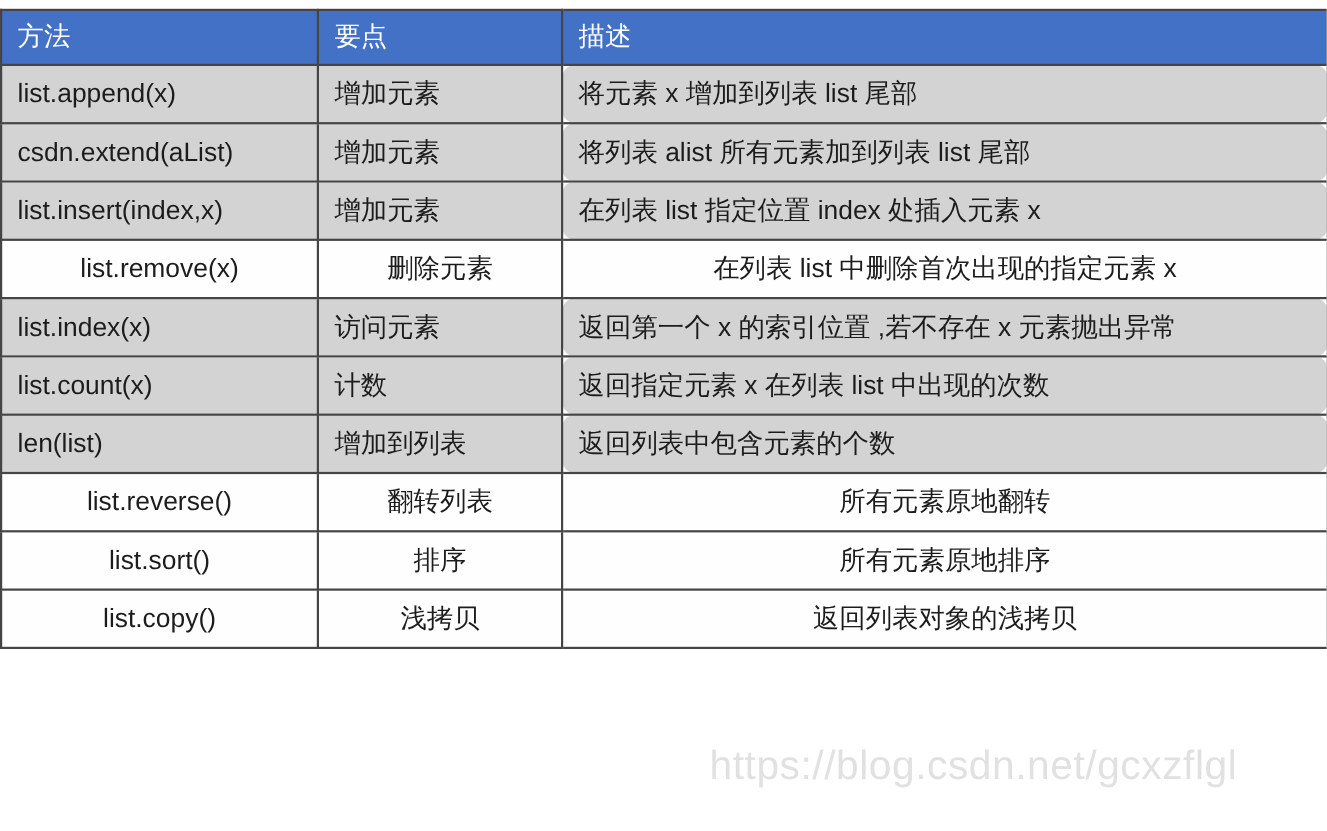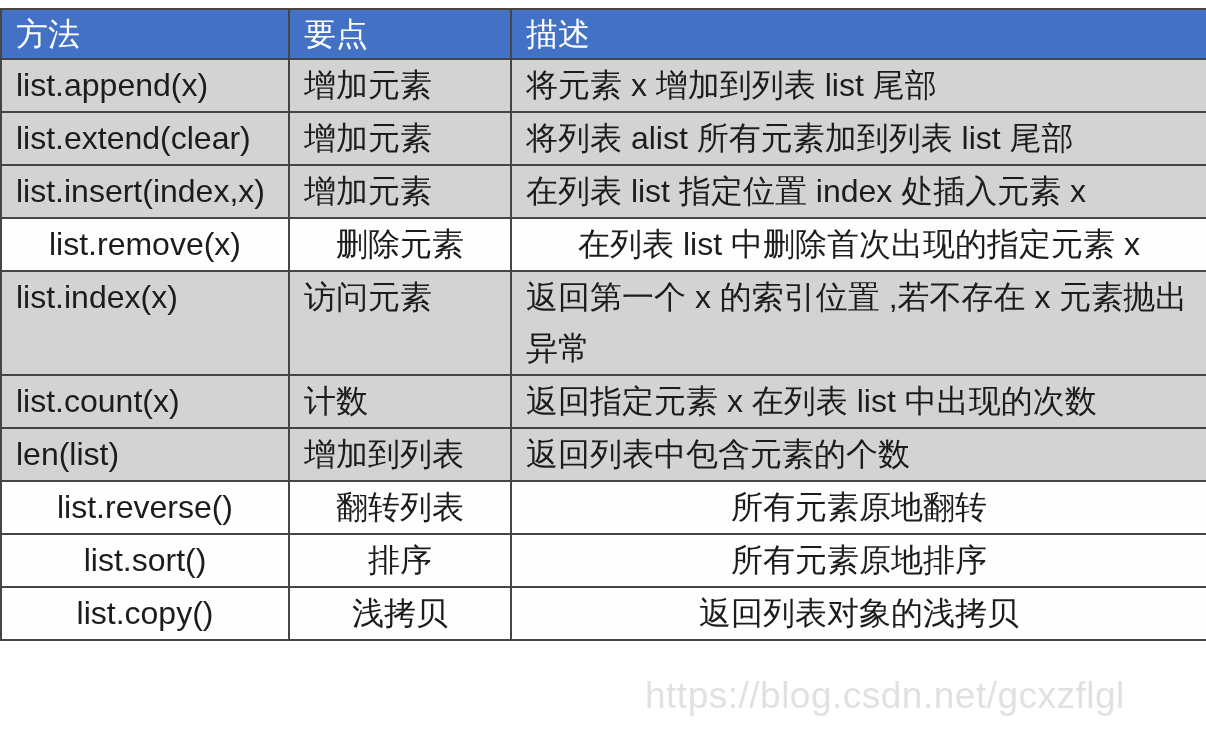--- a/index.html
+++ b/index.html
@@ -16,39 +16,39 @@
     table-layout: fixed;
     width: 1206px;
     margin-top: 8px;
   }
   col.c-method { width: 288px; }
   col.c-point  { width: 222px; }
   col.c-desc   { width: 696px; }
   th, td {
     border: 2px solid var(--border, #454545);
     padding: 0 14px;
-    font-size: 32px;
+    font-size: 24px;
     text-align: left;
     vertical-align: top;
     color: var(--text, #1c1c1c);
     overflow: hidden;
   }
   th {
     background: var(--header-bg, #4271C6);
     color: var(--header-text, #ffffff);
     height: 50px;
     line-height: 48px;
     font-weight: 500;
   }
   td {
     height: 53px;
     line-height: 51px;
     font-weight: 400;
   }
-  td.col-desc { white-space: pre-line; }
+  td.col-desc { white-space: pre-line; border-radius: 12px; }
   tr.row-gray  td { background: var(--row-gray, #D3D3D3); }
   tr.row-white td { background: var(--row-white, #FEFEFE); text-align: center; }
   .watermark {
     position: absolute;
     left: 645px;
     top: 675px;
     font-size: 37px;
     letter-spacing: 0.5px;
     color: var(--watermark, #c9c9c9);
     opacity: 0.55;
@@ -74,21 +74,21 @@
     </tr>
   </thead>
   <tbody id="table-body">
   <tr class="row-gray">
     <td class="col-method">list.append(x)</td>
     <td class="col-point">增加元素</td>
     <td class="col-desc">将元素 x 增加到列表 list 尾部</td>
   </tr>
 
   <tr class="row-gray">
-    <td class="col-method">list.extend(clear)</td>
+    <td class="col-method">csdn.extend(aList)</td>
     <td class="col-point">增加元素</td>
     <td class="col-desc">将列表 alist 所有元素加到列表 list 尾部</td>
   </tr>
 
   <tr class="row-gray">
     <td class="col-method">list.insert(index,x)</td>
     <td class="col-point">增加元素</td>
     <td class="col-desc">在列表 list 指定位置 index 处插入元素 x</td>
   </tr>
 

